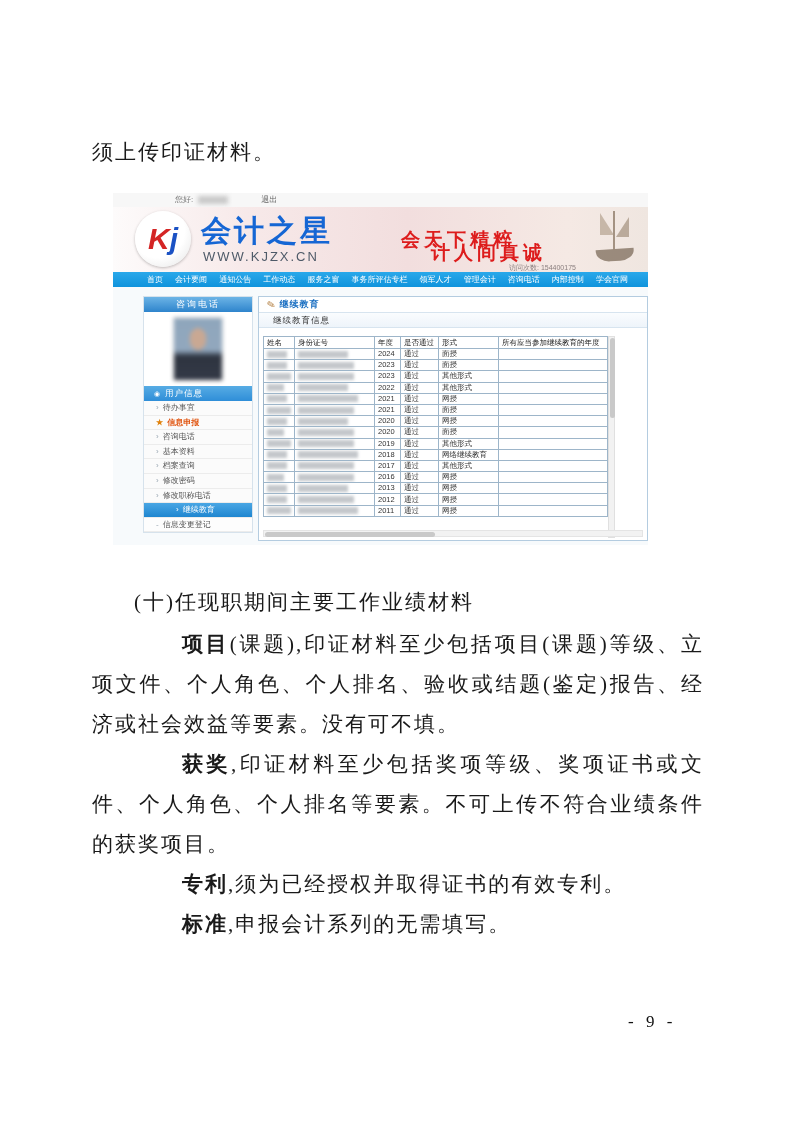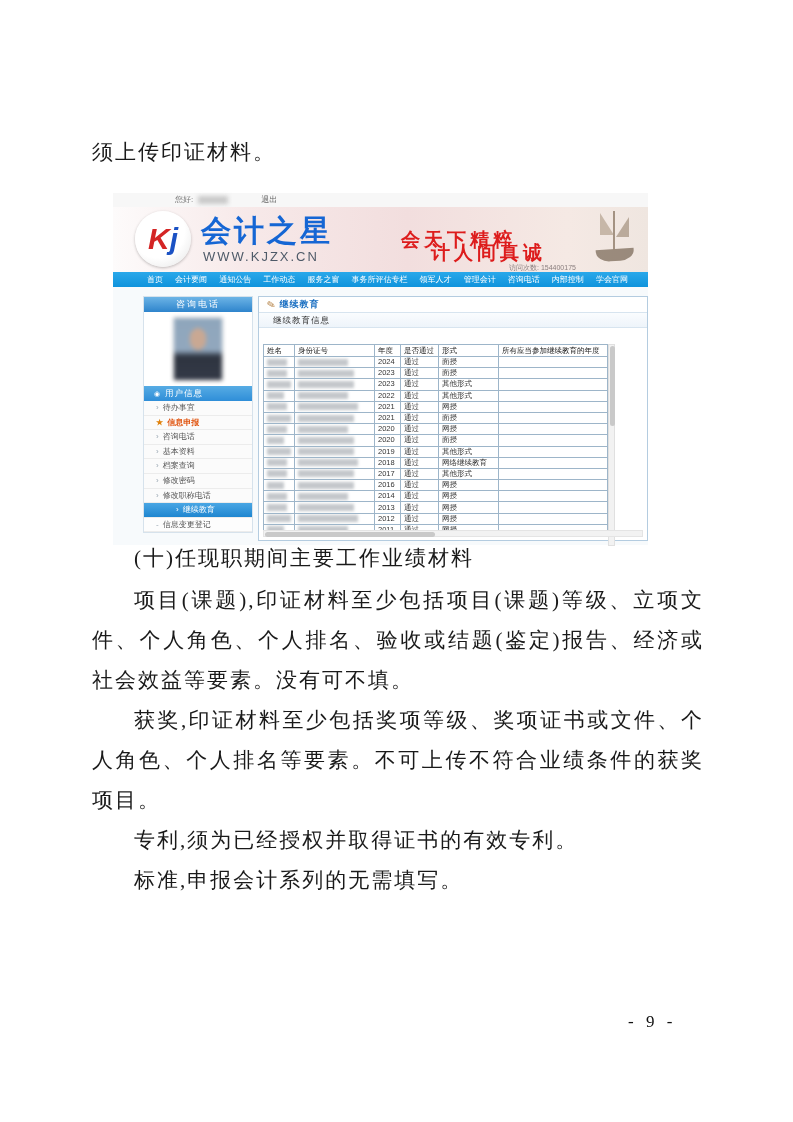--- a/index.html
+++ b/index.html
@@ -3,24 +3,24 @@
 <meta charset="utf-8">
 <style>
   * { margin:0; padding:0; box-sizing:border-box; }
   html,body { background:#ffffff; }
   body { font-family:"Liberation Sans", sans-serif; }
   #page { position:relative; width:793px; height:1122px; background:#ffffff; overflow:hidden; }
 
   
   .doc-serif { font-family:"Liberation Serif","DejaVu Serif",serif; color:#1a1a1a; }
   #intro-line { position:absolute; left:92px; top:138px; font-size:21px; letter-spacing:2px; }
-  #doc-block { position:absolute; left:92px; top:536px; width:612px; }
+  #doc-block { position:absolute; left:92px; top:580px; width:612px; }
   #doc-heading { font-size:21px; letter-spacing:2px; line-height:44px; text-indent:2em; }
   .doc-p { font-size:21px; letter-spacing:2px; line-height:40px; text-indent:2em; text-align:justify; }
-  .doc-p b { font-weight:normal; }
+  .doc-p b { font-weight:bold;margin-left:48px; }
   #page-number { position:absolute; left:628px; top:1012px; font-size:17px; letter-spacing:4px; color:#111; }
 
   
   #shot { position:absolute; left:113px; top:193px; width:535px; height:352px; background:#fff; font-family:"Liberation Sans",sans-serif; }
 
   
   #topbar { position:relative; height:14px; background:#f7f7f7; font-size:8px; color:#777; line-height:14px; padding-left:62px; }
   #topbar .blur-name { display:inline-block; vertical-align:middle; width:30px; height:8px; background:#c9c9c9; filter:blur(2px); margin:0 5px; }
   #topbar .logout { color:#666; cursor:pointer;margin-left:28px; }
 
@@ -68,21 +68,21 @@
   .side-item.active { background:linear-gradient(#49a6e4,#1f86d0); color:#fff;padding-left:32px; }
   .side-item.active .bullet { color:#fff; }
   .side-item.plain { background:#fdfdfd; color:#555; }
 
   
   #panel { position:absolute; left:145px; top:9px; width:390px; height:245px; background:#ffffff; border:1px solid #b4cce0; }
   #tab-row { height:16px; border-bottom:1px solid #d7e4ef; display:flex; align-items:center; padding-left:8px; }
   #tab-icon { font-size:10px; color:#b07a3a; margin-right:4px; transform:rotate(-15deg); }
   #tab-label { font-size:9px; font-weight:bold; color:#1a6fc2; letter-spacing:1px; cursor:pointer; }
   #section-strip { height:15px; background:linear-gradient(#fafcfe,#eef4fa); border-bottom:1px solid #d7e4ef; font-size:8.5px; color:#333; line-height:15px; padding-left:14px; letter-spacing:1px; }
-  #table-wrap { position:relative; margin:16px 0 0 4px; width:352px; }
+  #table-wrap { position:relative; margin:8px 0 0 4px; width:352px; }
   table.edu { border-collapse:collapse; width:344px; table-layout:fixed; }
   table.edu th, table.edu td { border:1px solid #9db5c9; font-size:7.5px; color:#333; text-align:left; padding:0 0 0 3px; height:11.2px; line-height:10px; overflow:hidden; white-space:nowrap; font-weight:normal; }
   table.edu th { height:12px; color:#222; }
   col.c1{width:31px;} col.c2{width:80px;} col.c3{width:26px;} col.c4{width:38px;} col.c5{width:60px;} col.c6{width:109px;}
   .blur { display:inline-block; height:7px; background:#c4c7cb; filter:blur(1.6px); vertical-align:middle; }
   .name-b { width:20px; }
   .id-b { width:56px; }
   tr:nth-child(3n) .name-b { width:24px; }
   tr:nth-child(3n+1) .id-b { width:50px; }
   tr:nth-child(4n) .name-b { width:17px; }
@@ -275,28 +275,20 @@
                   <td><span class="blur name-b"></span></td>
                   <td><span class="blur id-b"></span></td>
                   <td>2016</td>
                   <td>通过</td>
                   <td>网授</td>
                   <td></td>
                 </tr>
                 <tr>
                   <td><span class="blur name-b"></span></td>
                   <td><span class="blur id-b"></span></td>
-                  <td>2014</td>
-                  <td>通过</td>
-                  <td>网授</td>
-                  <td></td>
-                </tr>
-                <tr>
-                  <td><span class="blur name-b"></span></td>
-                  <td><span class="blur id-b"></span></td>
                   <td>2013</td>
                   <td>通过</td>
                   <td>网授</td>
                   <td></td>
                 </tr>
                 <tr>
                   <td><span class="blur name-b"></span></td>
                   <td><span class="blur id-b"></span></td>
                   <td>2012</td>
                   <td>通过</td>

